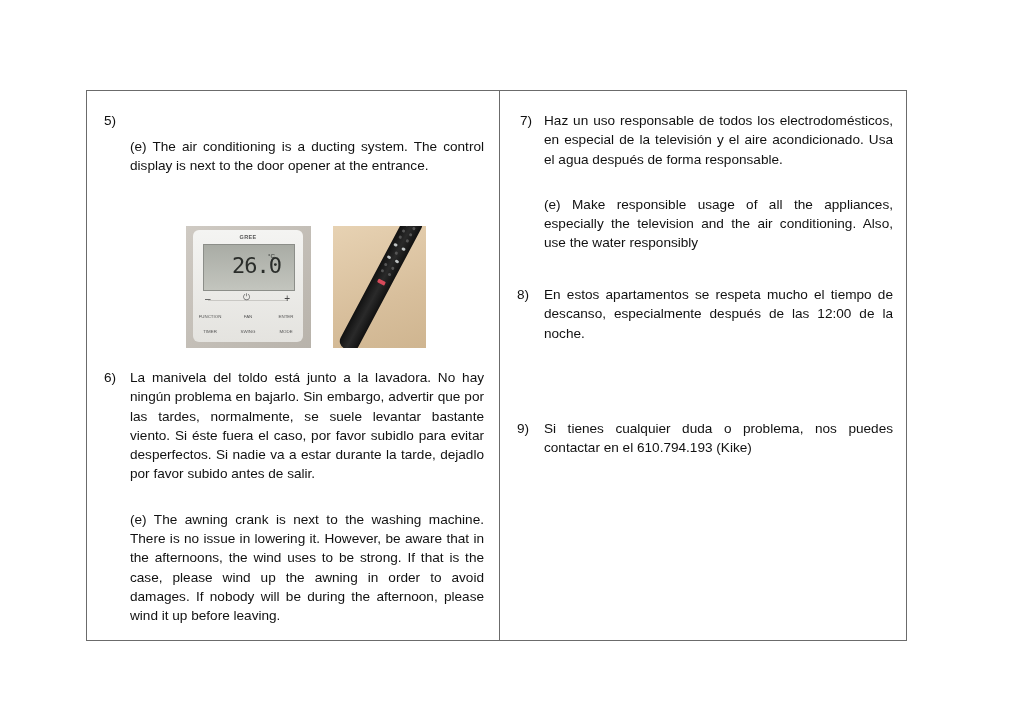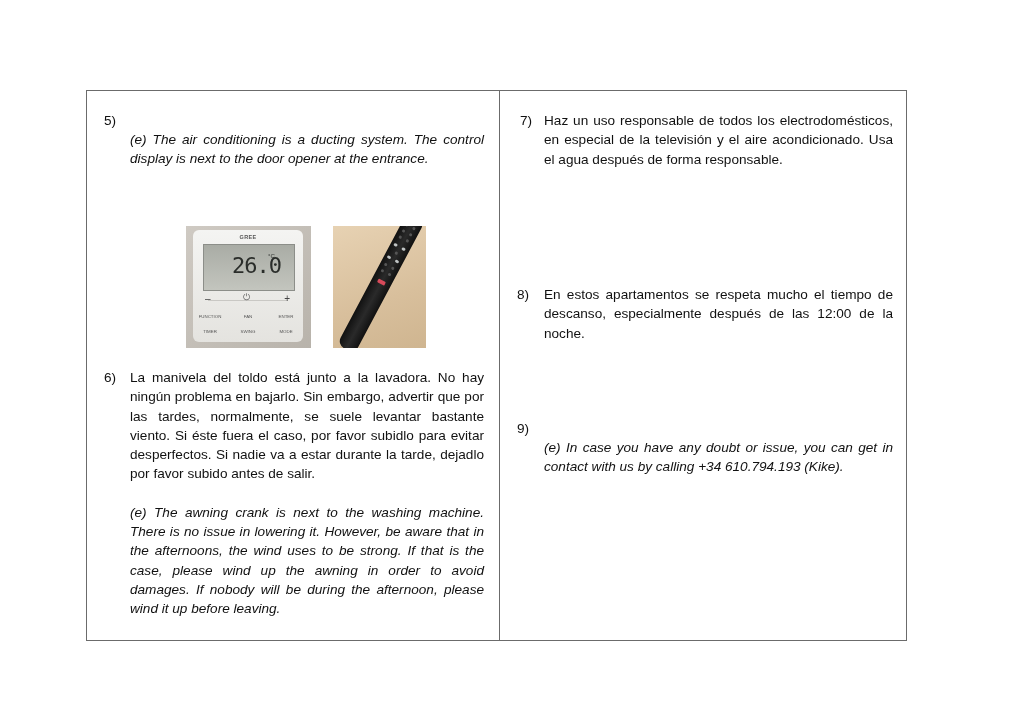--- a/index.html
+++ b/index.html
@@ -8,21 +8,21 @@
   .table { position:absolute; left:86px; top:90px; width:821px; height:551px;
            border:1px solid #6b6b6b; box-sizing:border-box; }
   .divider { position:absolute; left:412px; top:0; width:1px; height:100%; background:#6b6b6b; }
   .col { position:absolute; top:0; }
   .col-left { left:0; width:412px; }
   .col-right { left:413px; width:408px; }
   .item { position:absolute; font-size:13.6px; line-height:19.3px; }
   .num { position:absolute; left:0; top:0; }
   .body-text { text-align:justify; }
   .es { }
-  .en { font-style:italic; margin-top:19px; }
+  .en { margin-top:26px; }
   .images { position:absolute; left:99px; top:135px; width:240px; height:122px; }
   
   .thermo { position:absolute; left:0; top:0; width:125px; height:122px;
             background:linear-gradient(135deg,#cfcac3,#b8b3ab); overflow:hidden; }
   .thermo-plate { position:absolute; left:7px; top:4px; width:110px; height:112px;
             background:linear-gradient(180deg,#f4f4f2,#e4e3df); border-radius:6px; }
   .brand { position:absolute; left:0; width:100%; top:4px; text-align:center;
            font-size:5.5px; font-weight:bold; color:#555; letter-spacing:0.3px; }
   .lcd { position:absolute; left:10px; top:14px; width:90px; height:45px;
          background:linear-gradient(180deg,#a9aca5,#c3c5be); border:1px solid #8c8e89; }
@@ -107,30 +107,31 @@
         <div class="body-text en">(e) The awning crank is next to the washing machine. There is no issue in lowering it. However, be aware that in the afternoons, the wind uses to be strong. If that is the case, please wind up the awning in order to avoid damages. If nobody will be during the afternoon, please wind it up before leaving.</div>
       </div>
     </div>
   </div>
 
   <div class="col col-right">
     <div class="item" style="left:20px; top:20px; width:373px;">
       <span class="num">7)</span>
       <div style="margin-left:24px;">
         <div class="body-text es">Haz un uso responsable de todos los electrodomésticos, en especial de la televisión y el aire acondicionado. Usa el agua después de forma responsable.</div>
+        <div class="body-text en">(e) Make responsible usage of all the appliances, especially the television and the air conditioning. Also, use the water responsibly</div>
       </div>
     </div>
 
     <div class="item" style="left:17px; top:194px; width:376px;">
       <span class="num">8)</span>
       <div style="margin-left:27px;">
         <div class="body-text es">En estos apartamentos se respeta mucho el tiempo de descanso, especialmente después de las 12:00 de la noche.</div>
       </div>
     </div>
 
     <div class="item" style="left:17px; top:328px; width:376px;">
       <span class="num">9)</span>
       <div style="margin-left:27px;">
-        <div class="body-text en">(e) In case you have any doubt or issue, you can get in contact with us by calling +34 610.794.193 (Kike).</div>
+        <div class="body-text es">Si tienes cualquier duda o problema, nos puedes contactar en el 610.794.193 (Kike)</div>
       </div>
     </div>
   </div>
 </div>
 
 </body></html>

